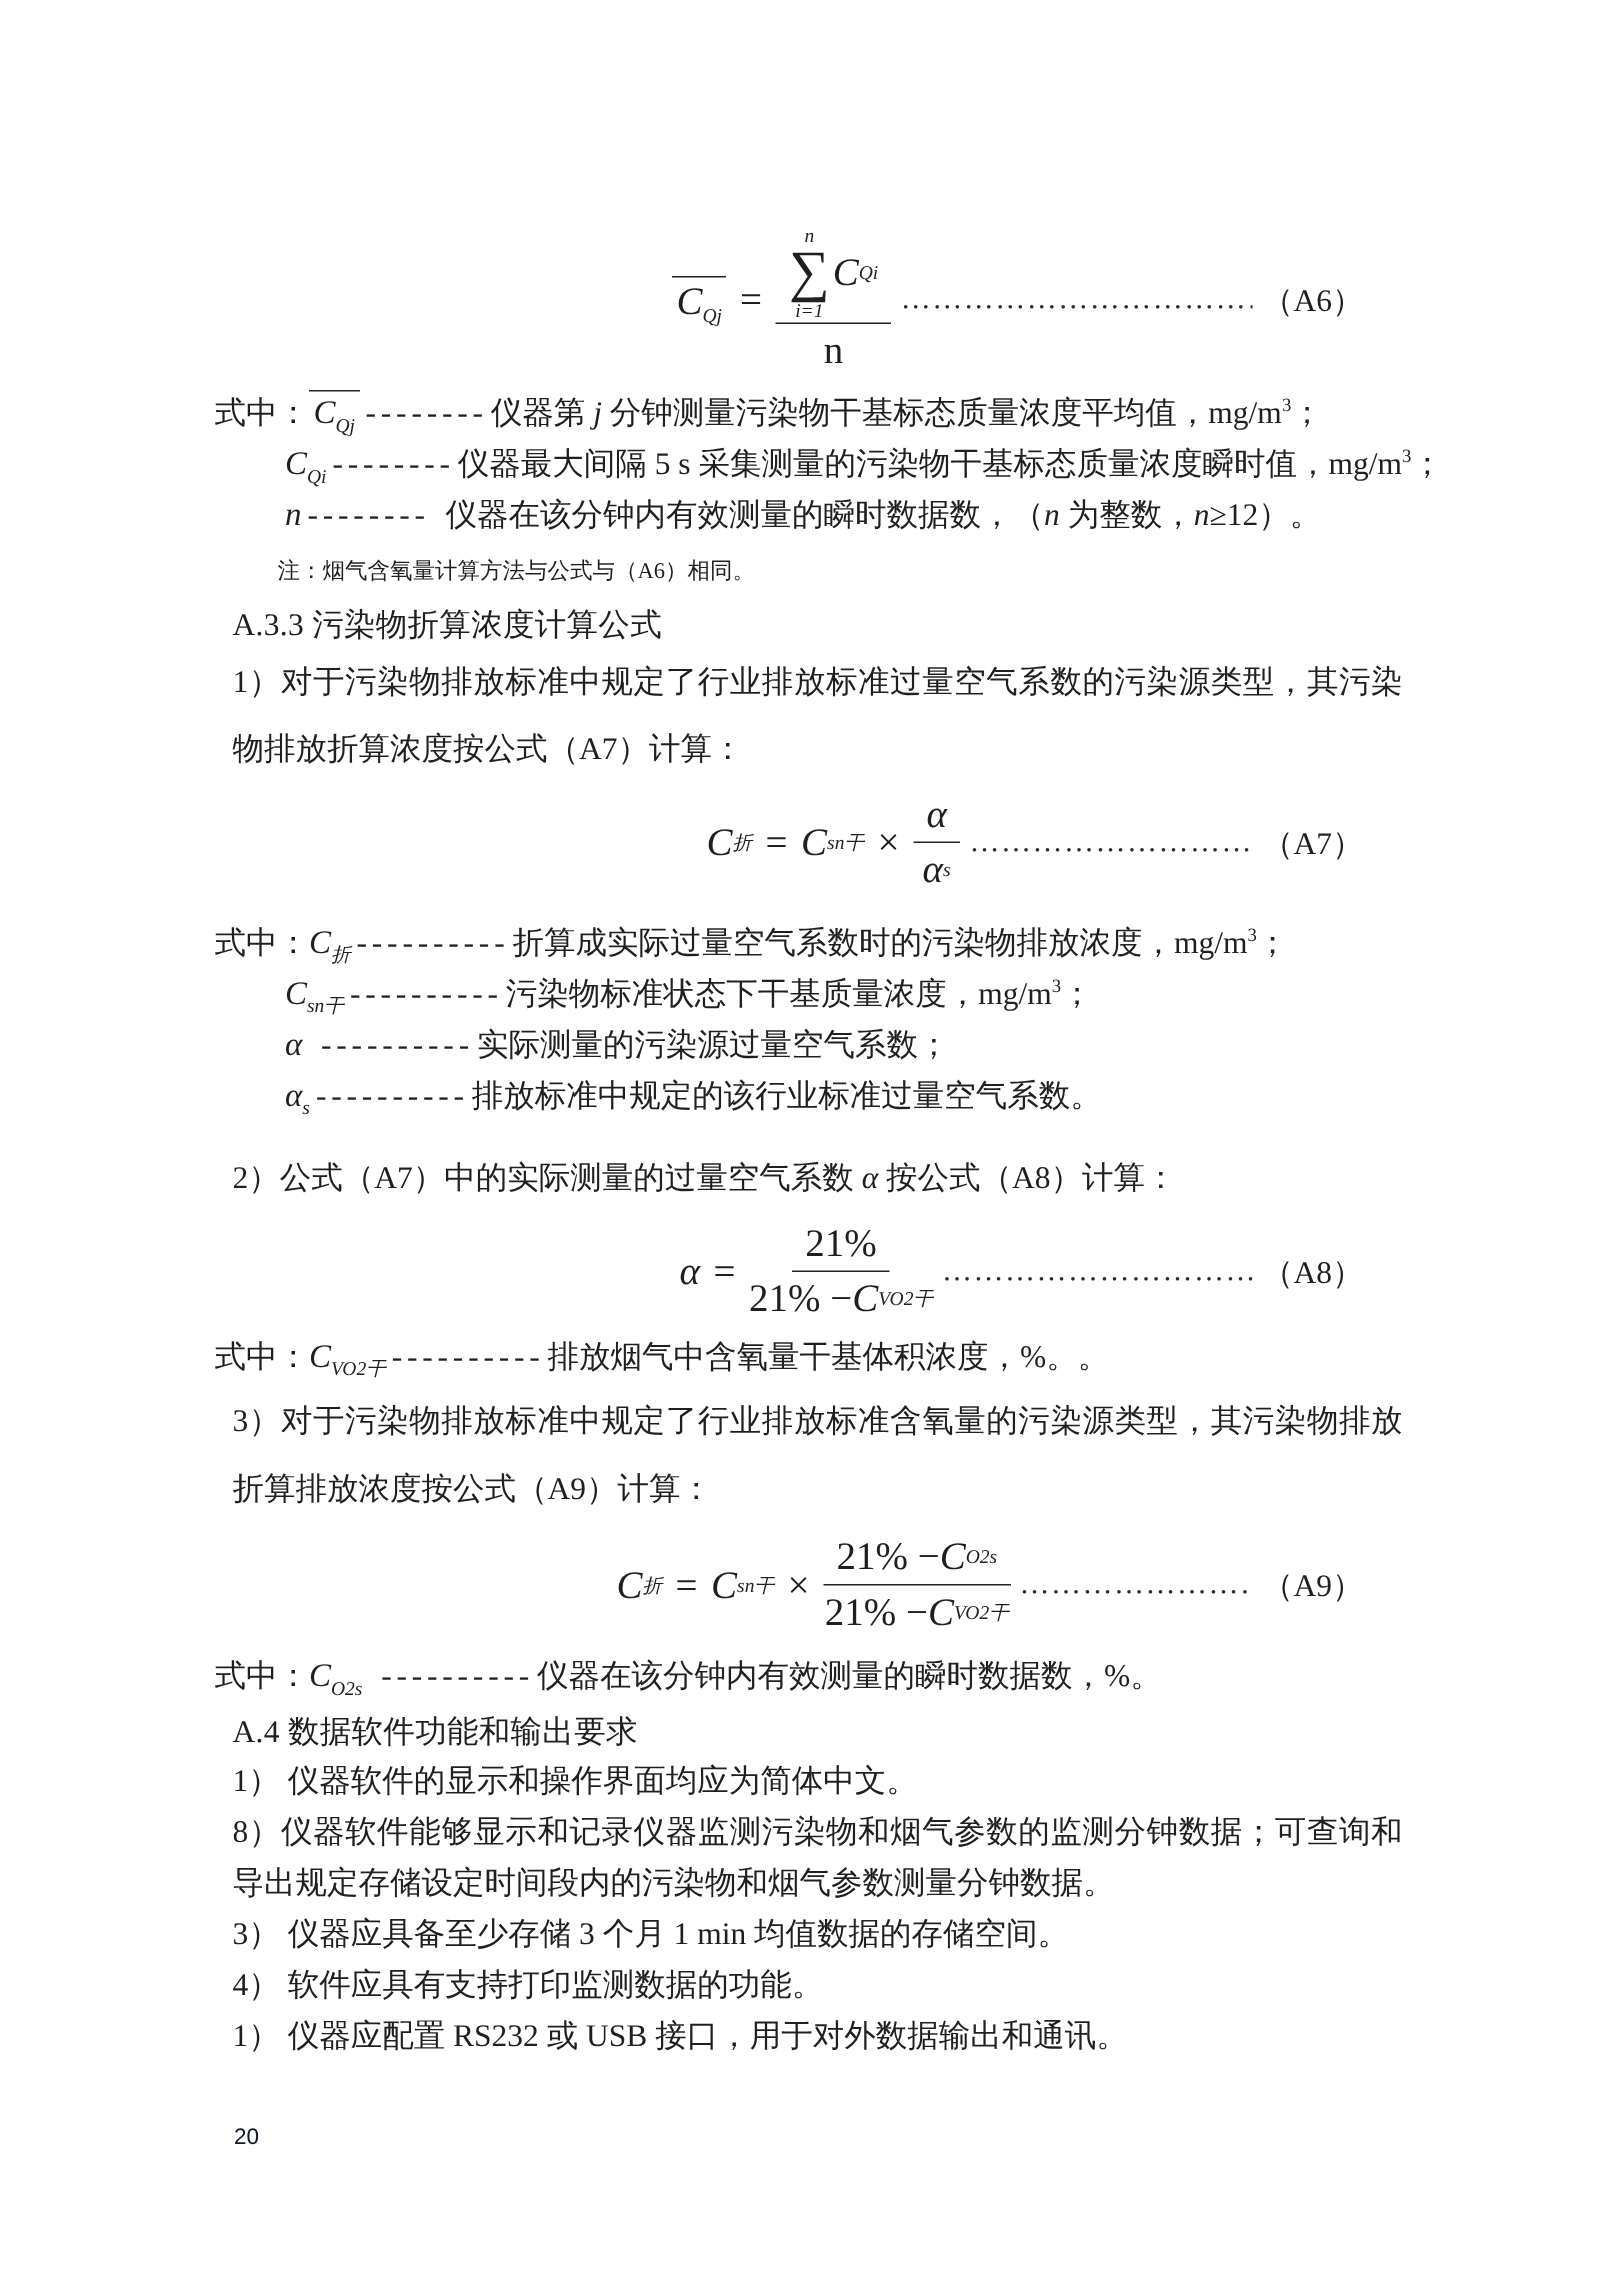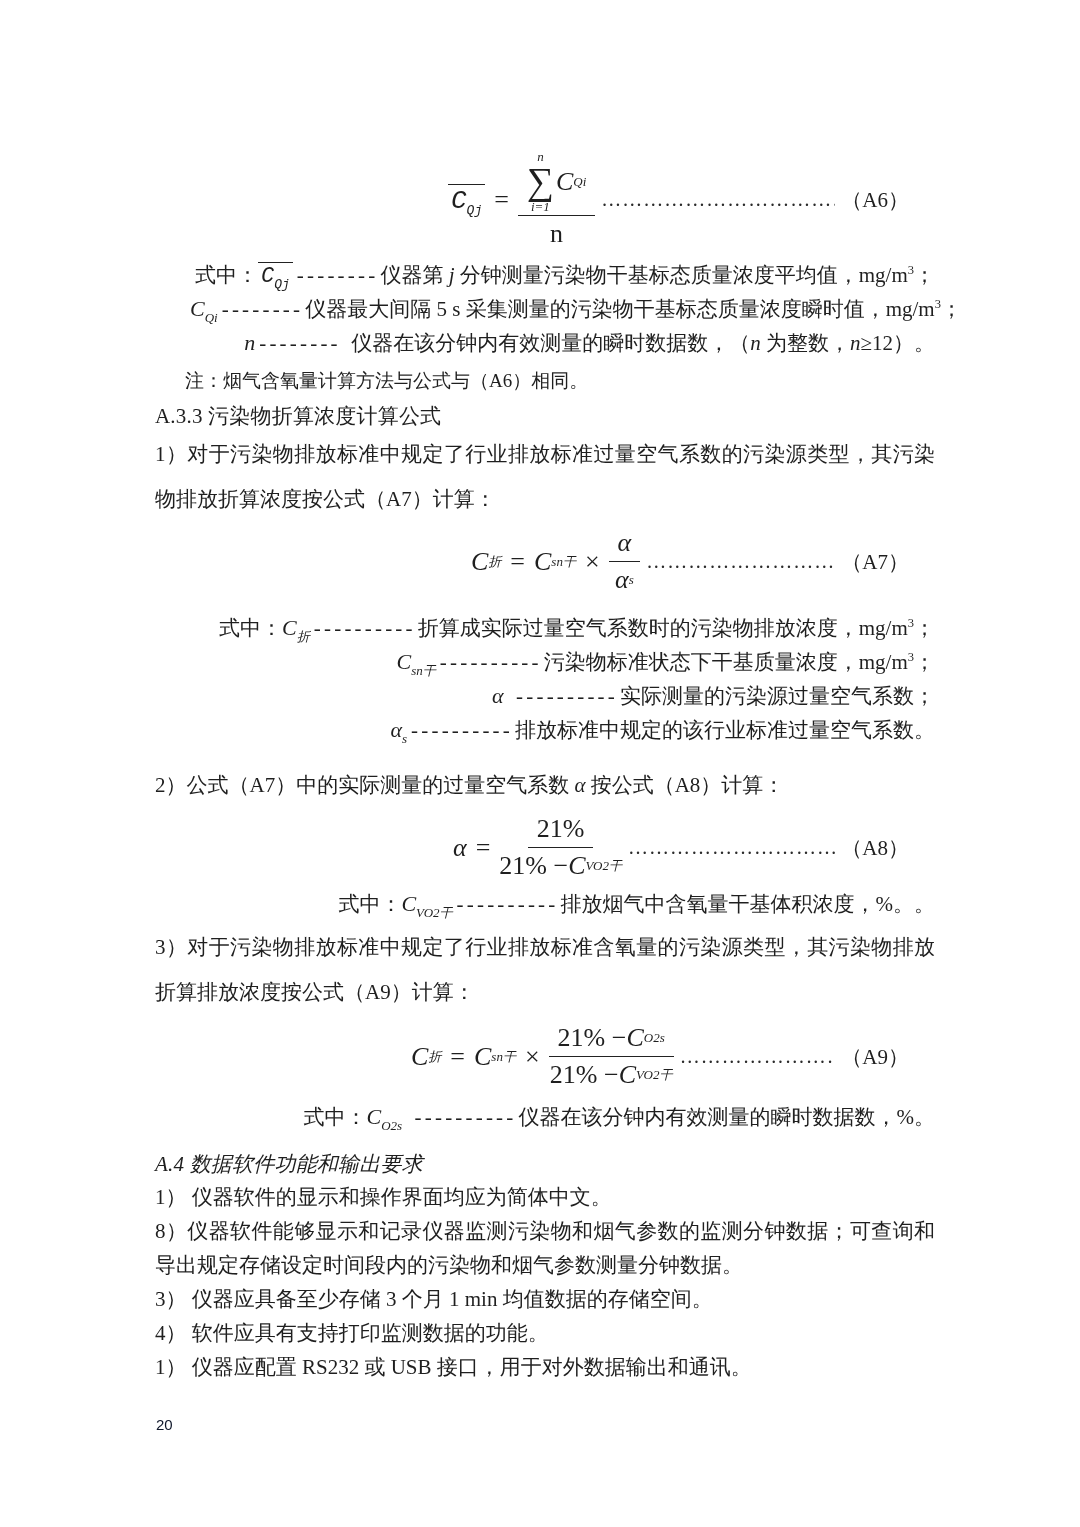--- a/index.html
+++ b/index.html
@@ -10,28 +10,28 @@
     overflow:hidden;
     color:#1f1f1f;
     font-family:"Liberation Serif","DejaVu Serif",serif;
     font-size:21px;
   }
   .content{padding:146px 145px 0 155px;}
 
   
   .body-p{margin:0;line-height:45px;text-align:justify;}
   .heading{margin:6px 0 0 0;line-height:32px;letter-spacing:0.2px;}
-  .note{margin:8px 0 0 30px;font-size:19px;line-height:26px;}
+  .note{margin:8px 0 0 30px;font-size:15px;line-height:26px;}
 
   
   .mi{font-style:italic;}
   .rom{font-style:normal;}
   sub{font-size:13px;font-style:italic;vertical-align:-0.45em;line-height:0;}
   sup{font-size:12.5px;vertical-align:super;line-height:0;}
-  .ovl{display:inline-block;border-top:1.6px solid #222;padding:2px 3px 0 3px;line-height:1.1;font-family:Liberation Mono, monospace;}
+  .ovl{display:inline-block;border-top:1.6px solid #222;padding:2px 3px 0 3px;line-height:1.1;}
 
   .formula-row{display:flex;align-items:center;margin:4px 0;}
   .formula-row .fsp{flex:0 0 auto;}
   .fsp-a6{width:293px;}
   .fsp-a7{width:316px;}
   .fsp-a8{width:298px;}
   .fsp-a9{width:256px;}
   .fmath{display:inline-flex;align-items:center;font-size:26px;white-space:nowrap;}
   .mo{font-style:normal;margin:0 9px;}
   .frac{display:inline-flex;flex-direction:column;align-items:center;vertical-align:middle;}
@@ -47,21 +47,21 @@
   .flabel{flex:0 0 auto;margin-right:26px;font-size:21px;}
 
   
   .f-a6 .frac .num{padding-bottom:2px;}
 
   
   .def{margin:0 0 0 -12px;line-height:33px;white-space:nowrap;font-size:21px;}
   .def.cont{padding-left:47px;}
   .def .term{font-size:22px;}
   .dash{letter-spacing:3.2px;margin:0 2px 0 4px;}
-  .defs{margin-top:10px;text-align:right;}
+  .defs{margin-top:10px;}
 
   
   .a4-items p{margin:0;line-height:34px;text-align:justify;}
 
   .page-number{
     position:absolute;left:156px;top:1416px;
     font-family:"Liberation Sans","DejaVu Sans",sans-serif;
     font-size:15px;color:#0f172a;
   }
 </style>
@@ -205,21 +205,21 @@
       <span class="dots">………………………….…....</span>
       <span class="flabel">（A9）</span>
     </div>
 
     <div class="defs" style="margin-top:2px;">
       <p class="def">
         <span>式中：</span><span class="term"><span class="mi">C</span><sub>O2s</sub></span><span class="dash"> ----------</span><span>仪器在该分钟内有效测量的瞬时数据数，%。</span>
       </p>
     </div>
 
-    <p class="heading" style="margin-top:14px;font-style:italic;">A.4 数据软件功能和输出要求</p>
+    <p class="heading" style="margin-top:4px;">A.4 数据软件功能和输出要求</p>
     <div class="a4-items">
       <p>1） 仪器软件的显示和操作界面均应为简体中文。</p>
       <p>8）仪器软件能够显示和记录仪器监测污染物和烟气参数的监测分钟数据；可查询和导出规定存储设定时间段内的污染物和烟气参数测量分钟数据。</p>
       <p>3） 仪器应具备至少存储 3 个月 1 min 均值数据的存储空间。</p>
       <p>4） 软件应具有支持打印监测数据的功能。</p>
       <p>1） 仪器应配置 RS232 或 USB 接口，用于对外数据输出和通讯。</p>
     </div>
 
   </div>
 

